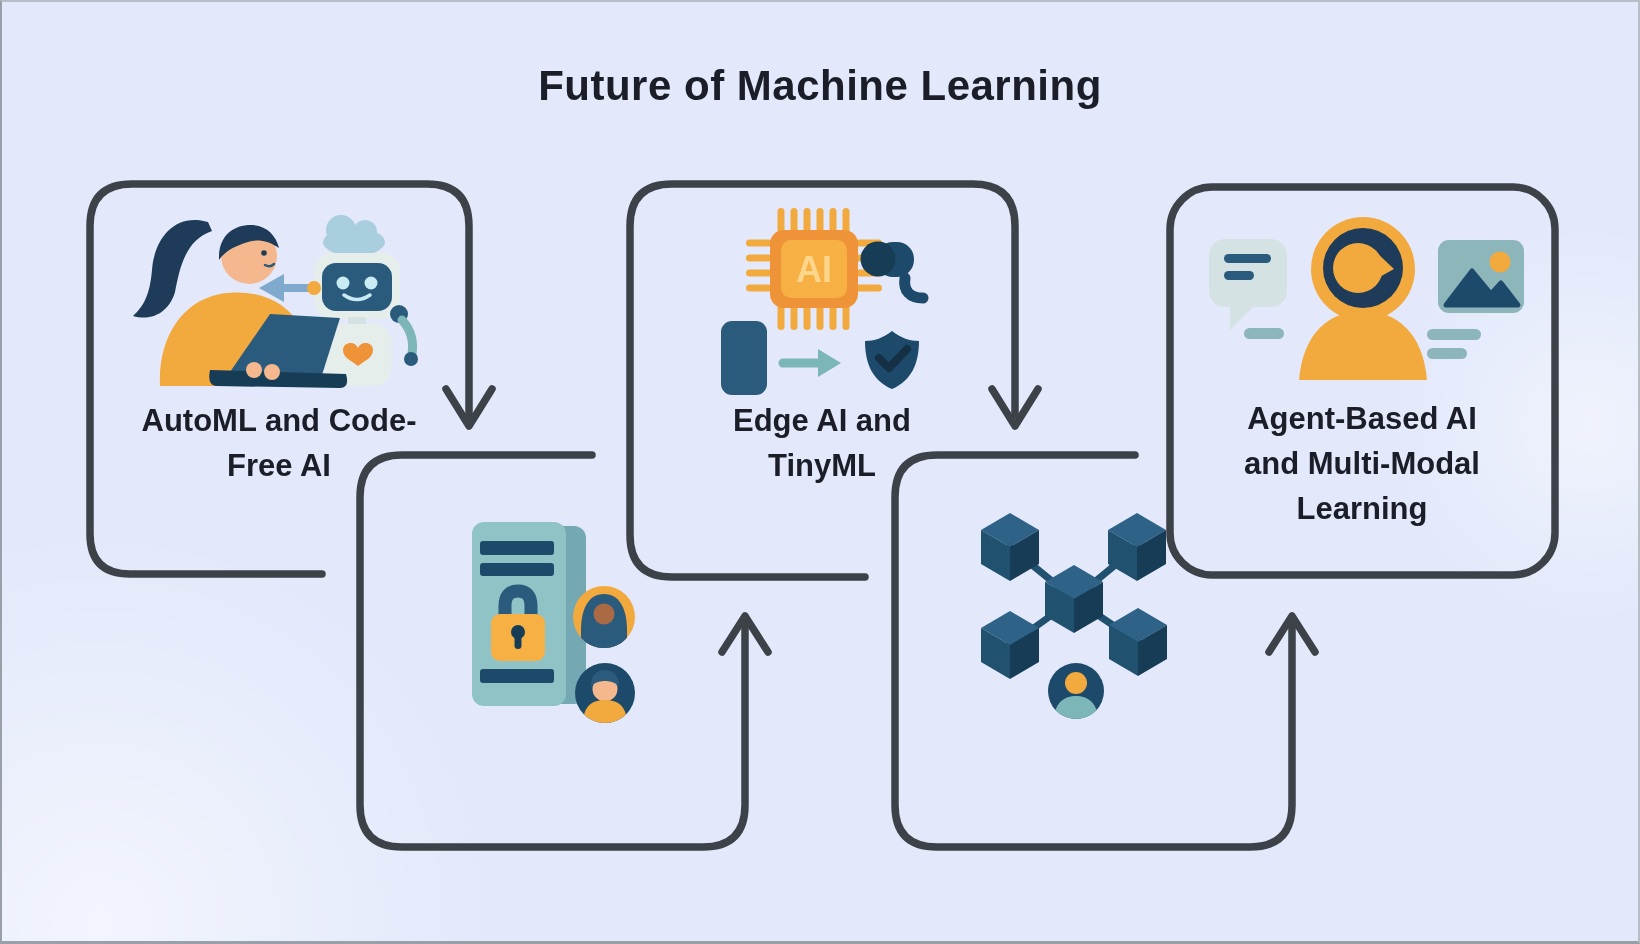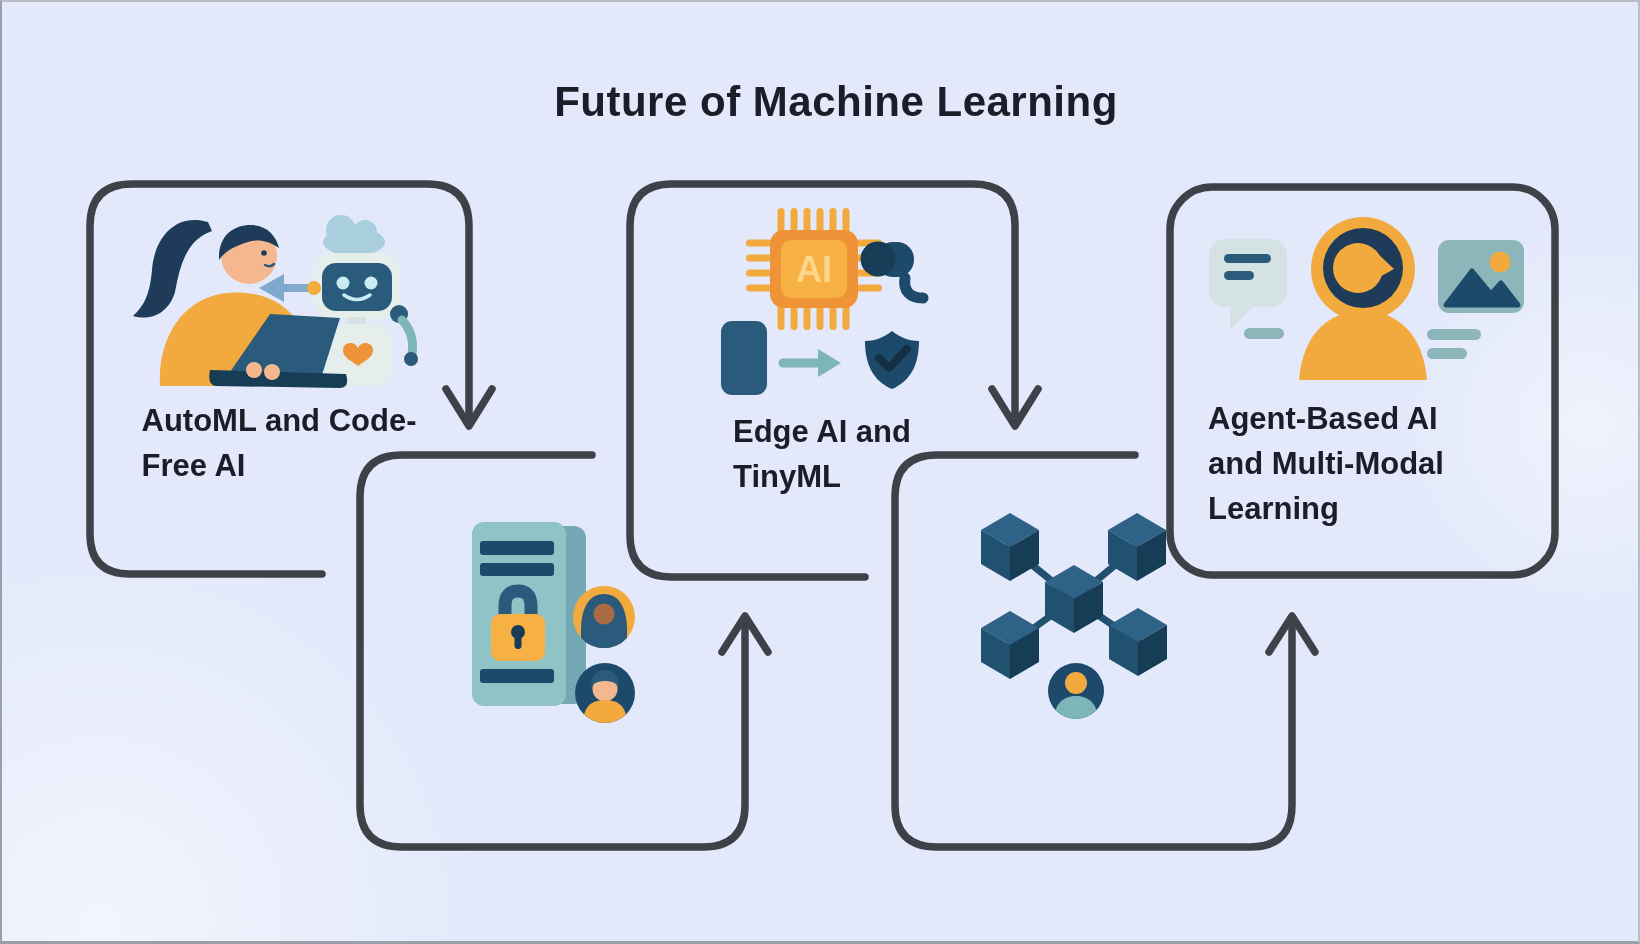--- a/index.html
+++ b/index.html
@@ -13,29 +13,29 @@
       radial-gradient(circle at 6% 98%, rgba(255,255,255,.55) 0%, rgba(255,255,255,0) 22%),
       radial-gradient(circle at 97% 45%, rgba(255,255,255,.45) 0%, rgba(255,255,255,0) 12%),
       var(--background,#e3e9fb);
     border-left:2px solid var(--frame-gray,#9aa0a8);
     border-top:2px solid #b9bdc6;
     border-right:2px solid #b9bdc6;
     border-bottom:3px solid var(--frame-gray,#9aa0a8);
   }
   .page-title{
     position:absolute;left:818px;top:60px;transform:translateX(-50%);
-    margin:16px;font-size:42px;font-weight:700;letter-spacing:.5px;
+    margin:0;font-size:42px;font-weight:700;letter-spacing:.5px;
     color:var(--text-dark,#1b1e28);white-space:nowrap;
   }
   .diagram-layer{position:absolute;left:0;top:0;width:1640px;height:944px;}
   .box-label{
     position:absolute;transform:translateX(-50%);
     font-size:31px;font-weight:600;line-height:45px;
     color:var(--text-dark,#1b1e28);
-    white-space:pre-line;
+    text-align:center;white-space:pre-line;
   }
   
   .outline-path{fill:none;stroke:var(--outline,#3d4148);stroke-width:7.5;stroke-linecap:round;stroke-linejoin:round;}
   
   .f-hair{fill:var(--hair-navy)} .f-slate{fill:var(--slate-blue)}
   .f-navy{fill:var(--navy)} .f-navyd{fill:var(--navy-dark)}
   .f-cubeL{fill:var(--cube-left)} .f-cubeT{fill:var(--cube-top)} .f-cubeR{fill:var(--navy-dark)}
   .f-teal{fill:var(--teal)} .f-tealL{fill:var(--teal-light)} .f-muted{fill:var(--muted-teal)}
   .f-side{fill:var(--server-side)} .f-cloud{fill:var(--cloud-blue)} .f-steel{fill:var(--steel-blue)}
   .f-pale{fill:var(--pale-blue)} .f-robot{fill:var(--robot-body)} .f-lite{fill:var(--light-blue)}
@@ -252,19 +252,19 @@
         <circle class="f-orange" cx="1498" cy="260" r="10.5"></circle>
         <path class="f-navy" stroke-linejoin="round" stroke-width="5" style="stroke:var(--navy)" d="M 1444 303 L 1470 269 L 1489 292 L 1499 281 L 1516 303 Z"></path>
       </g>
       <rect class="f-muted" x="1425" y="327" width="54" height="11" rx="5.5"></rect>
       <rect class="f-muted" x="1425" y="346" width="40" height="11" rx="5.5"></rect>
     </g>
   </svg>
 
   <div class="box-label" style="left:277px;top:396px">AutoML and Code-
 Free AI</div>
-  <div class="box-label" style="left:820px;top:407px">Edge AI and
+  <div class="box-label" style="left:820px;top:396px">Edge AI and
 TinyML</div>
-  <div class="box-label" style="left:1324px;top:394px">Agent-Based AI
+  <div class="box-label" style="left:1360px;top:394px">Agent-Based AI
 and Multi-Modal
 Learning</div>
 
 </div>
 
 </body></html>

